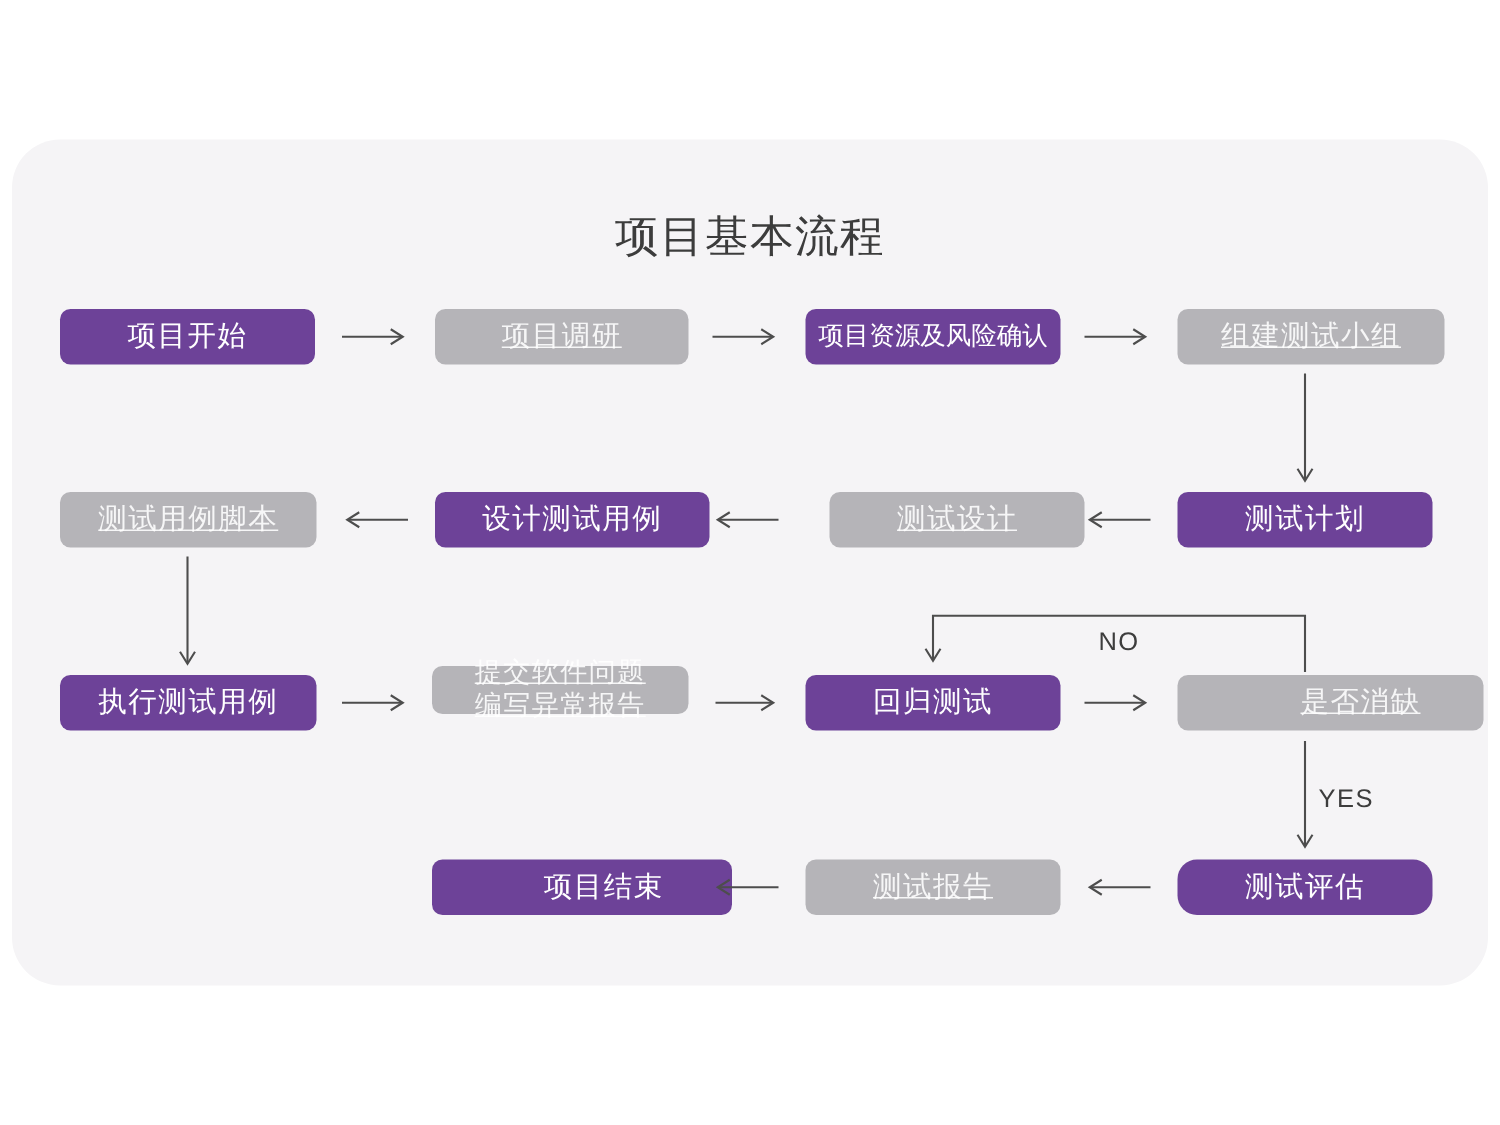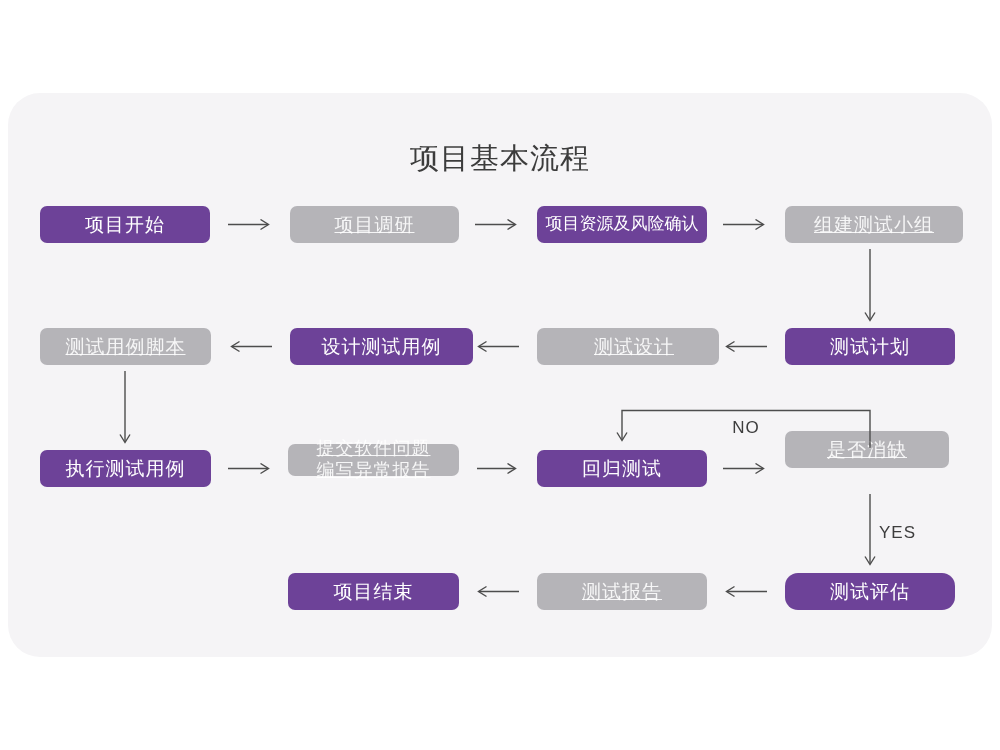--- a/index.html
+++ b/index.html
@@ -42,30 +42,30 @@
 
 <div class="title">项目基本流程</div>
 
 <div class="node purple" style="left:40px;top:206px;width:170px;height:37px;">项目开始</div>
 <div class="node gray" style="left:290px;top:206px;width:169px;height:37px;">项目调研</div>
 <div class="node purple long" style="left:537px;top:206px;width:170px;height:37px;">项目资源及风险确认</div>
 <div class="node gray" style="left:785px;top:206px;width:178px;height:37px;">组建测试小组</div>
 
 <div class="node gray" style="left:40px;top:328px;width:171px;height:37px;">测试用例脚本</div>
 <div class="node purple" style="left:290px;top:328px;width:183px;height:37px;">设计测试用例</div>
-<div class="node gray" style="left:537px;top:328px;width:170px;height:37px;padding-left:12px;">测试设计</div>
+<div class="node gray" style="left:553px;top:328px;width:170px;height:37px;">测试设计</div>
 <div class="node purple" style="left:785px;top:328px;width:170px;height:37px;">测试计划</div>
 
 <div class="node purple" style="left:40px;top:450px;width:171px;height:37px;">执行测试用例</div>
 <div class="node gray two-line" style="left:288px;top:444px;width:171px;height:32px;">提交软件问题
 编写异常报告</div>
 <div class="node purple" style="left:537px;top:450px;width:170px;height:37px;">回归测试</div>
-<div class="node gray" style="left:785px;top:431px;width:164px;height:37px;">是否消缺</div>
+<div class="node gray" style="left:785px;top:450px;width:164px;height:37px;padding-left:40px;">是否消缺</div>
 
-<div class="node purple" style="left:288px;top:573px;width:171px;height:37px;">项目结束</div>
+<div class="node purple" style="left:288px;top:573px;width:171px;height:37px;padding-left:29px;">项目结束</div>
 <div class="node gray" style="left:537px;top:573px;width:170px;height:37px;">测试报告</div>
 <div class="node purple" style="left:785px;top:573px;width:170px;height:37px;border-radius:13px;">测试评估</div>
 
 <div class="flow-label" id="no-label">NO</div>
 <div class="flow-label" id="yes-label">YES</div>
 
 <svg class="arrows" viewBox="0 0 1000 750">
   <defs>
     <marker id="head" markerWidth="14" markerHeight="14" refX="9.5" refY="6" orient="auto" markerUnits="userSpaceOnUse">
       <path d="M2,1 L10,6 L2,11" fill="none" style="stroke:var(--arrow,#4d4d4d);" stroke-width="1.4"></path>

